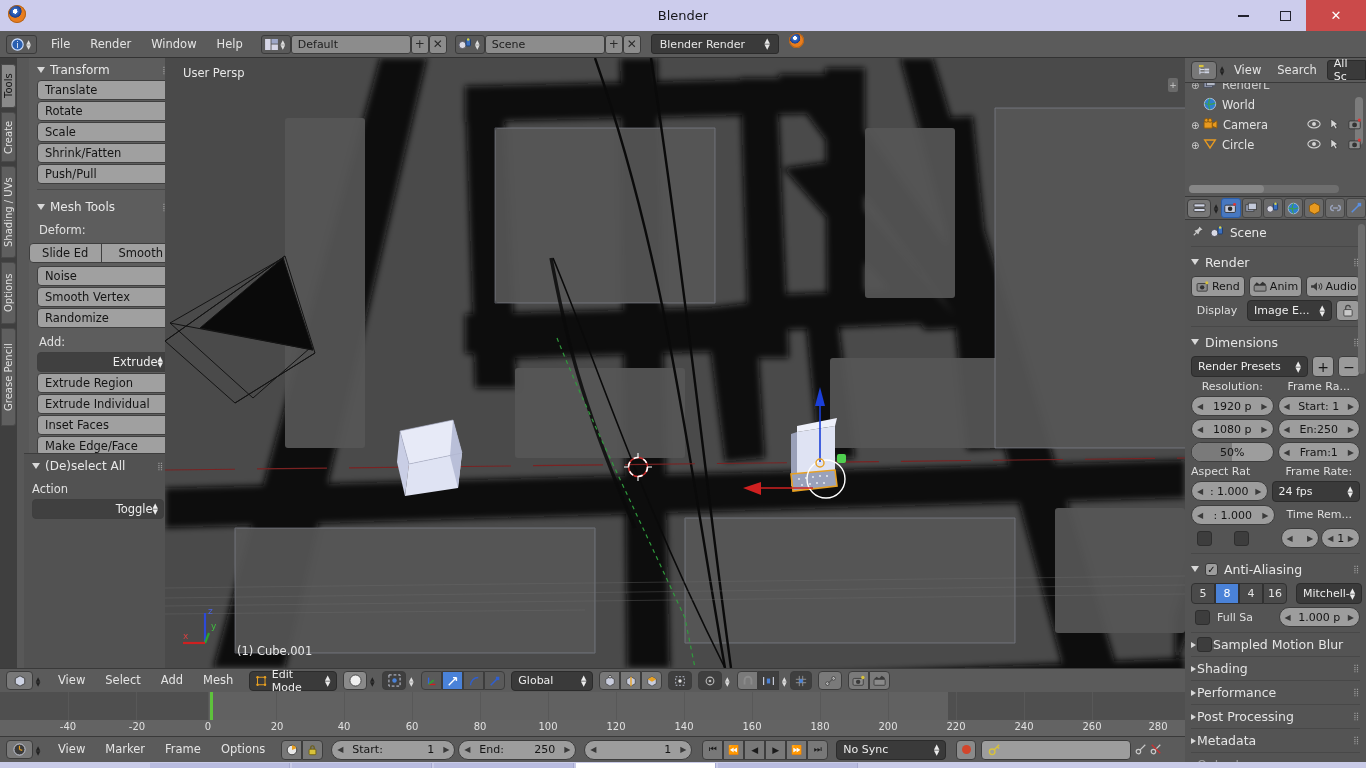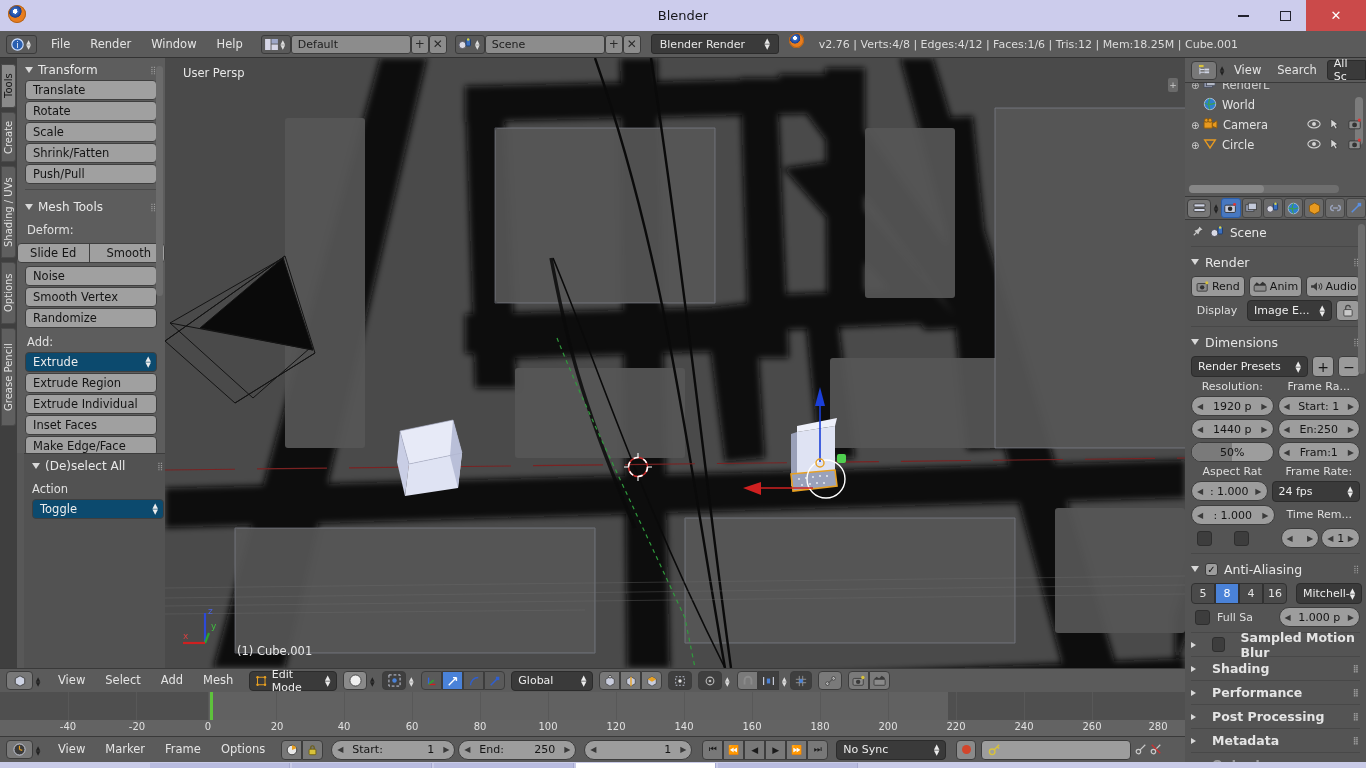--- a/index.html
+++ b/index.html
@@ -49,37 +49,37 @@
   
   .leftcol { position:absolute; left:0; top:58px; width:165px; height:610px; background:#585858; }
   .tabstrip { position:absolute; left:0; top:0; width:17px; height:610px; background:#3f3f3f; }
   .vtab { position:absolute; left:1px; width:15px; background:#5f5f5f;
     border-radius:3px 0 0 3px; border:1px solid #4a4a4a;
     writing-mode:vertical-rl; text-orientation:mixed; transform:rotate(180deg);
     font-size:10px; color:#e0e0e0; display:flex; align-items:center; justify-content:center;
     padding:4px 0; }
   .vtab.active { background:#8a8a8a; color:#141414; }
 
-  .toolpanel { position:absolute; left:17px; top:0; width:148px; height:395px;
+  .toolpanel { position:absolute; left:29px; top:0; width:148px; height:395px;
     background:#5d5d5d; overflow:hidden; }
   .panel-head { display:flex; align-items:center; gap:5px; padding:5px 8px 3px 8px; }
   .tri { width:0; height:0; border-left:5px solid #d8d8d8; border-top:3.5px solid transparent;
     border-bottom:3.5px solid transparent; }
   .tri.down { border-left:4.5px solid transparent; border-right:4.5px solid transparent;
     border-top:6px solid #d8d8d8; border-bottom:none; }
   .panel-title { font-size:12px; color:#e8e8e8; }
   .grip { margin-left:auto; color:#9a9a9a; font-size:8px; letter-spacing:1px; }
   .tbtn { margin:0 8px 1px 8px; height:20px; background:#a0a0a0;
     border:1px solid #3f3f3f; border-radius:4px; font-size:11.5px; color:#141414;
     display:flex; align-items:center; padding-left:7px; }
   .tbtn.row { display:flex; padding:0; }
   .tbtn.row > span { flex:1; display:flex; align-items:center; justify-content:center;
     border-right:1px solid #3f3f3f; height:100%; }
   .tbtn.row > span:last-child { border-right:none; }
-  .tbtn.dark { background:#0c4a6e; color:#ededed; justify-content:space-between; padding-right:5px;}
+  .tbtn.dark { background:#404040; color:#ededed; justify-content:flex-end; padding-right:5px;}
   .sublabel { font-size:11.5px; color:#e0e0e0; padding:6px 0 3px 10px; }
   .divider { height:1px; background:#4a4a4a; margin:5px 8px; }
   .tscroll { position:absolute; right:2px; top:8px; width:7px; height:230px;
     background:#6b6b6b; border-radius:4px; }
 
   .opspanel { position:absolute; left:24px; top:395px; width:148px; height:215px;
     background:#525252; border-top:1px solid #3d3d3d; }
 
   
   .viewport { position:absolute; left:165px; top:58px; width:1020px; height:610px;
@@ -135,21 +135,21 @@
   .pctbar .fill { position:absolute; left:0; top:0; bottom:0; background:#7a7a7a; }
   .pctbar span { position:relative; }
   .cbx { width:13px; height:13px; background:#9d9d9d; border:1px solid #3a3a3a; border-radius:3px;
     display:flex; align-items:center; justify-content:center; font-size:10px; color:#111; }
   .aa-seg { display:flex; }
   .aa-seg div { width:24px; height:21px; background:#4a4a4a; border:1px solid #313131;
     font-size:11px; color:#e4e4e4; display:flex; align-items:center; justify-content:center; }
   .aa-seg div:first-child { border-radius:4px 0 0 4px; }
   .aa-seg div:last-child { border-radius:0 4px 4px 0; }
   .aa-seg div.on { background:#4a82d8; color:#fff; }
-  .closed-sec { display:flex; align-items:center; gap:16px; height:23px; font-size:12.5px; color:#e4e4e4;font-weight:bold; }
+  .closed-sec { display:flex; align-items:center; gap:1px; height:23px; font-size:12.5px; color:#e4e4e4; }
   .sqbtn-dark { width:15px; height:15px; background:#3d3d3d; border:1px solid #2e2e2e; border-radius:3px; }
   .pscroll { position:absolute; right:1px; top:4px; width:7px; height:150px; background:#6d6d6d; border-radius:4px; }
 
   
   .vpheader { position:absolute; left:0; top:668px; width:1185px; height:24px;
     background:#5b5b5b; display:flex; align-items:center; gap:0; border-top:1px solid #3a3a3a; }
   .hgroup { display:flex; align-items:center; margin-left:6px; }
   .hbtn { height:19px; min-width:21px; background:#787878; border:1px solid #3d3d3d;
     display:flex; align-items:center; justify-content:center; font-size:10px; color:#1c1c1c; }
   .hbtn.first { border-radius:4px 0 0 4px; }
@@ -256,21 +256,20 @@
 
     <div class="dark-combo" style="width:128px;margin-left:10px;justify-content:space-between;">
       <span>Blender Render</span>
       <span style="font-size:7px;line-height:6px;">▲<br>▼</span>
     </div>
 
     <div style="width:10px;"></div>
     <div class="win-icon" style="margin-left:0;">
       <div class="blender-logo" style="width:15px;height:15px;"></div>
     </div>
-    <div class="stat-text">v2.76 | Verts:4/8 | Edges:4/12 | Faces:1/6 | Tris:12 | Mem:18.25M | Cube.001</div>
   </div>
 
   <div class="leftcol">
     <div class="tabstrip">
       <div class="vtab active" style="top:6px; height:44px;">Tools</div>
       <div class="vtab" style="top:54px; height:50px;">Create</div>
       <div class="vtab" style="top:108px; height:92px;">Shading / UVs</div>
       <div class="vtab" style="top:204px; height:62px;">Options</div>
       <div class="vtab" style="top:270px; height:98px;">Grease Pencil</div>
     </div>
@@ -1019,42 +1018,42 @@
         </div>
         <div class="pill" style="flex:1;">
           <span class="arw l">◀</span>
             <span>Start: 1</span>
             <span class="arw r">▶</span>
         </div>
       </div>
       <div class="row">
         <div class="pill" style="flex:1;">
           <span class="arw l">◀</span>
-            <span>1440 p</span>
+            <span>1080 p</span>
             <span class="arw r">▶</span>
         </div>
         <div class="pill" style="flex:1;">
           <span class="arw l">◀</span>
             <span>En:250</span>
             <span class="arw r">▶</span>
         </div>
       </div>
       <div class="row">
         <div class="pctbar" style="flex:1;">
           <div class="fill" style="width:50%;"></div>
           <span>50%</span>
         </div>
         <div class="pill" style="flex:1;">
           <span class="arw l">◀</span>
             <span>Fram:1</span>
             <span class="arw r">▶</span>
         </div>
       </div>
       <div class="row">
-        <span class="lbl" style="flex:1;text-align:center;">Aspect Rat</span>
+        <span class="lbl" style="flex:1;">Aspect Rat</span>
         <span class="lbl" style="flex:1;text-align:center;">Frame Rate:</span>
       </div>
       <div class="row">
         <div class="pill" style="flex:1;">
           <span class="arw l">◀</span>
             <span>: 1.000</span>
             <span class="arw r">▶</span>
         </div>
         <div class="darkfield" style="flex:1;border-radius:4px;">
           <span>24 fps</span>

